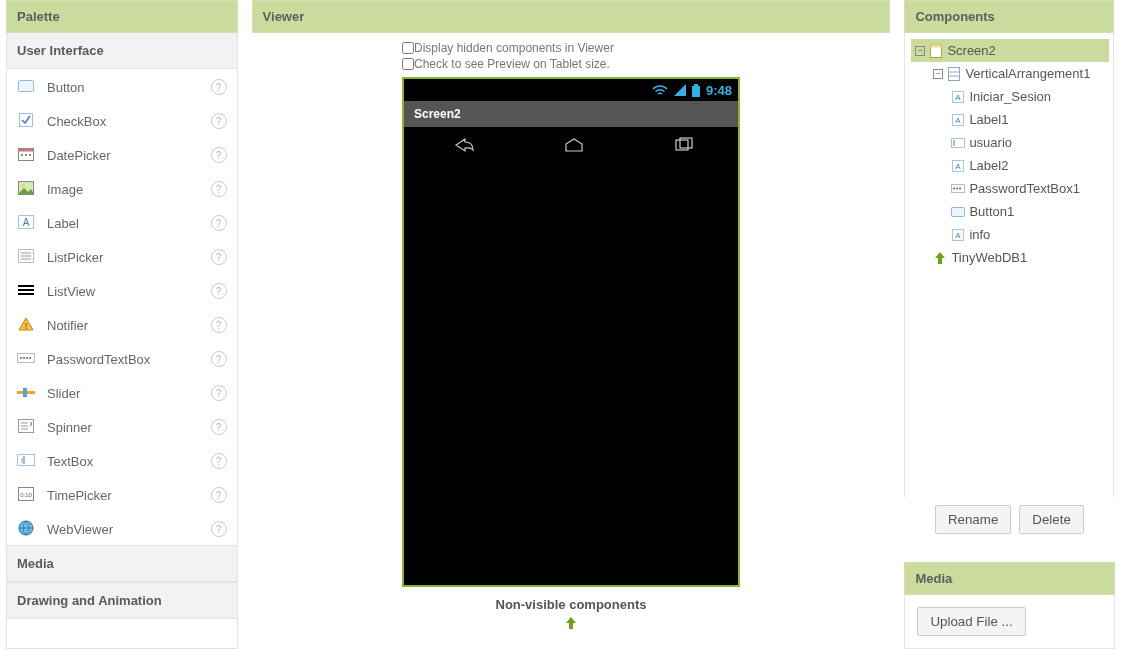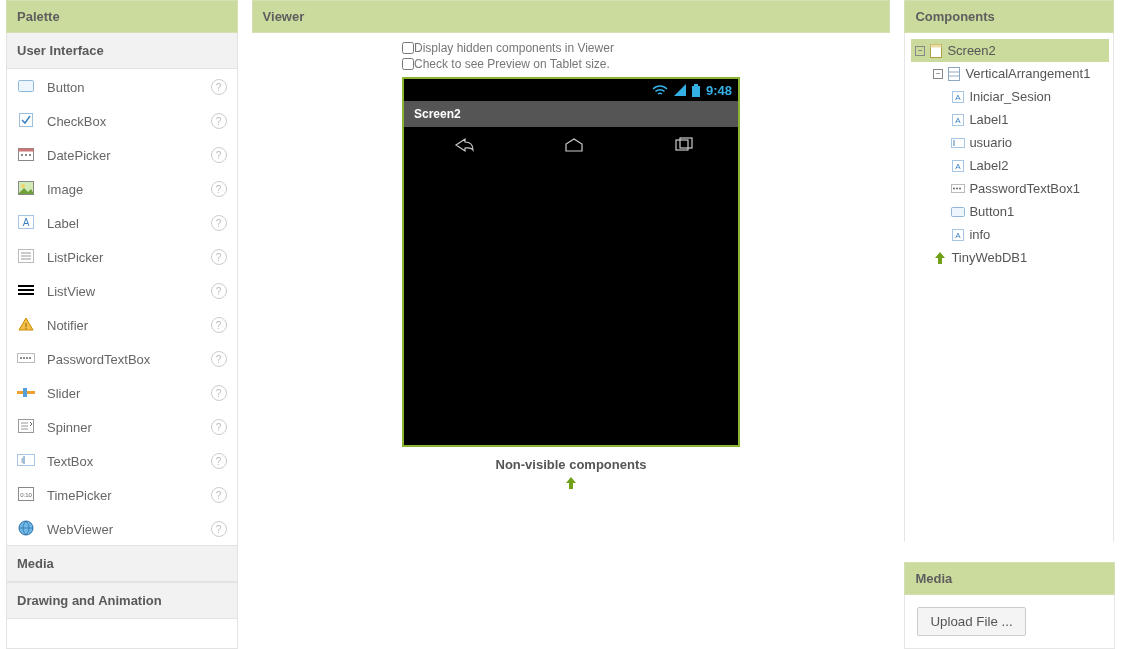--- a/index.html
+++ b/index.html
@@ -90,21 +90,21 @@
     display: flex;
     align-items: center;
     margin-bottom: 2px;
     cursor: pointer;
   }
   .viewer-options input[type=checkbox]{
     width: 12px; height: 12px;
   }
   .phone {
     width: 338px;
-    height: 370px;
+    height: 510px;
     background: #000;
     border: 2px solid #8ab52e;
     display: flex;
     flex-direction: column;
   }
   .status-bar {
     height: 22px;
     background: #000;
     color: #34b0e5;
     display: flex;
@@ -586,20 +586,24 @@
                         <path d="M6 1 L11 7 L8 7 L8 13 L4 13 L4 7 L1 7 Z" fill="#6fa018"></path>
                       </svg>
                     </span>
                     <span>TinyWebDB1</span>
                   </div>
                 </li>
             </ul>
           </li>
         </ul>
       </div>
+      <div class="comp-buttons">
+        <button class="btn">Rename</button>
+        <button class="btn">Delete</button>
+      </div>
     </div>
 
     <div class="panel">
       <div class="panel-title">Media</div>
       <div class="media-body">
         <button class="btn">Upload File ...</button>
       </div>
     </div>
   </div>
 

